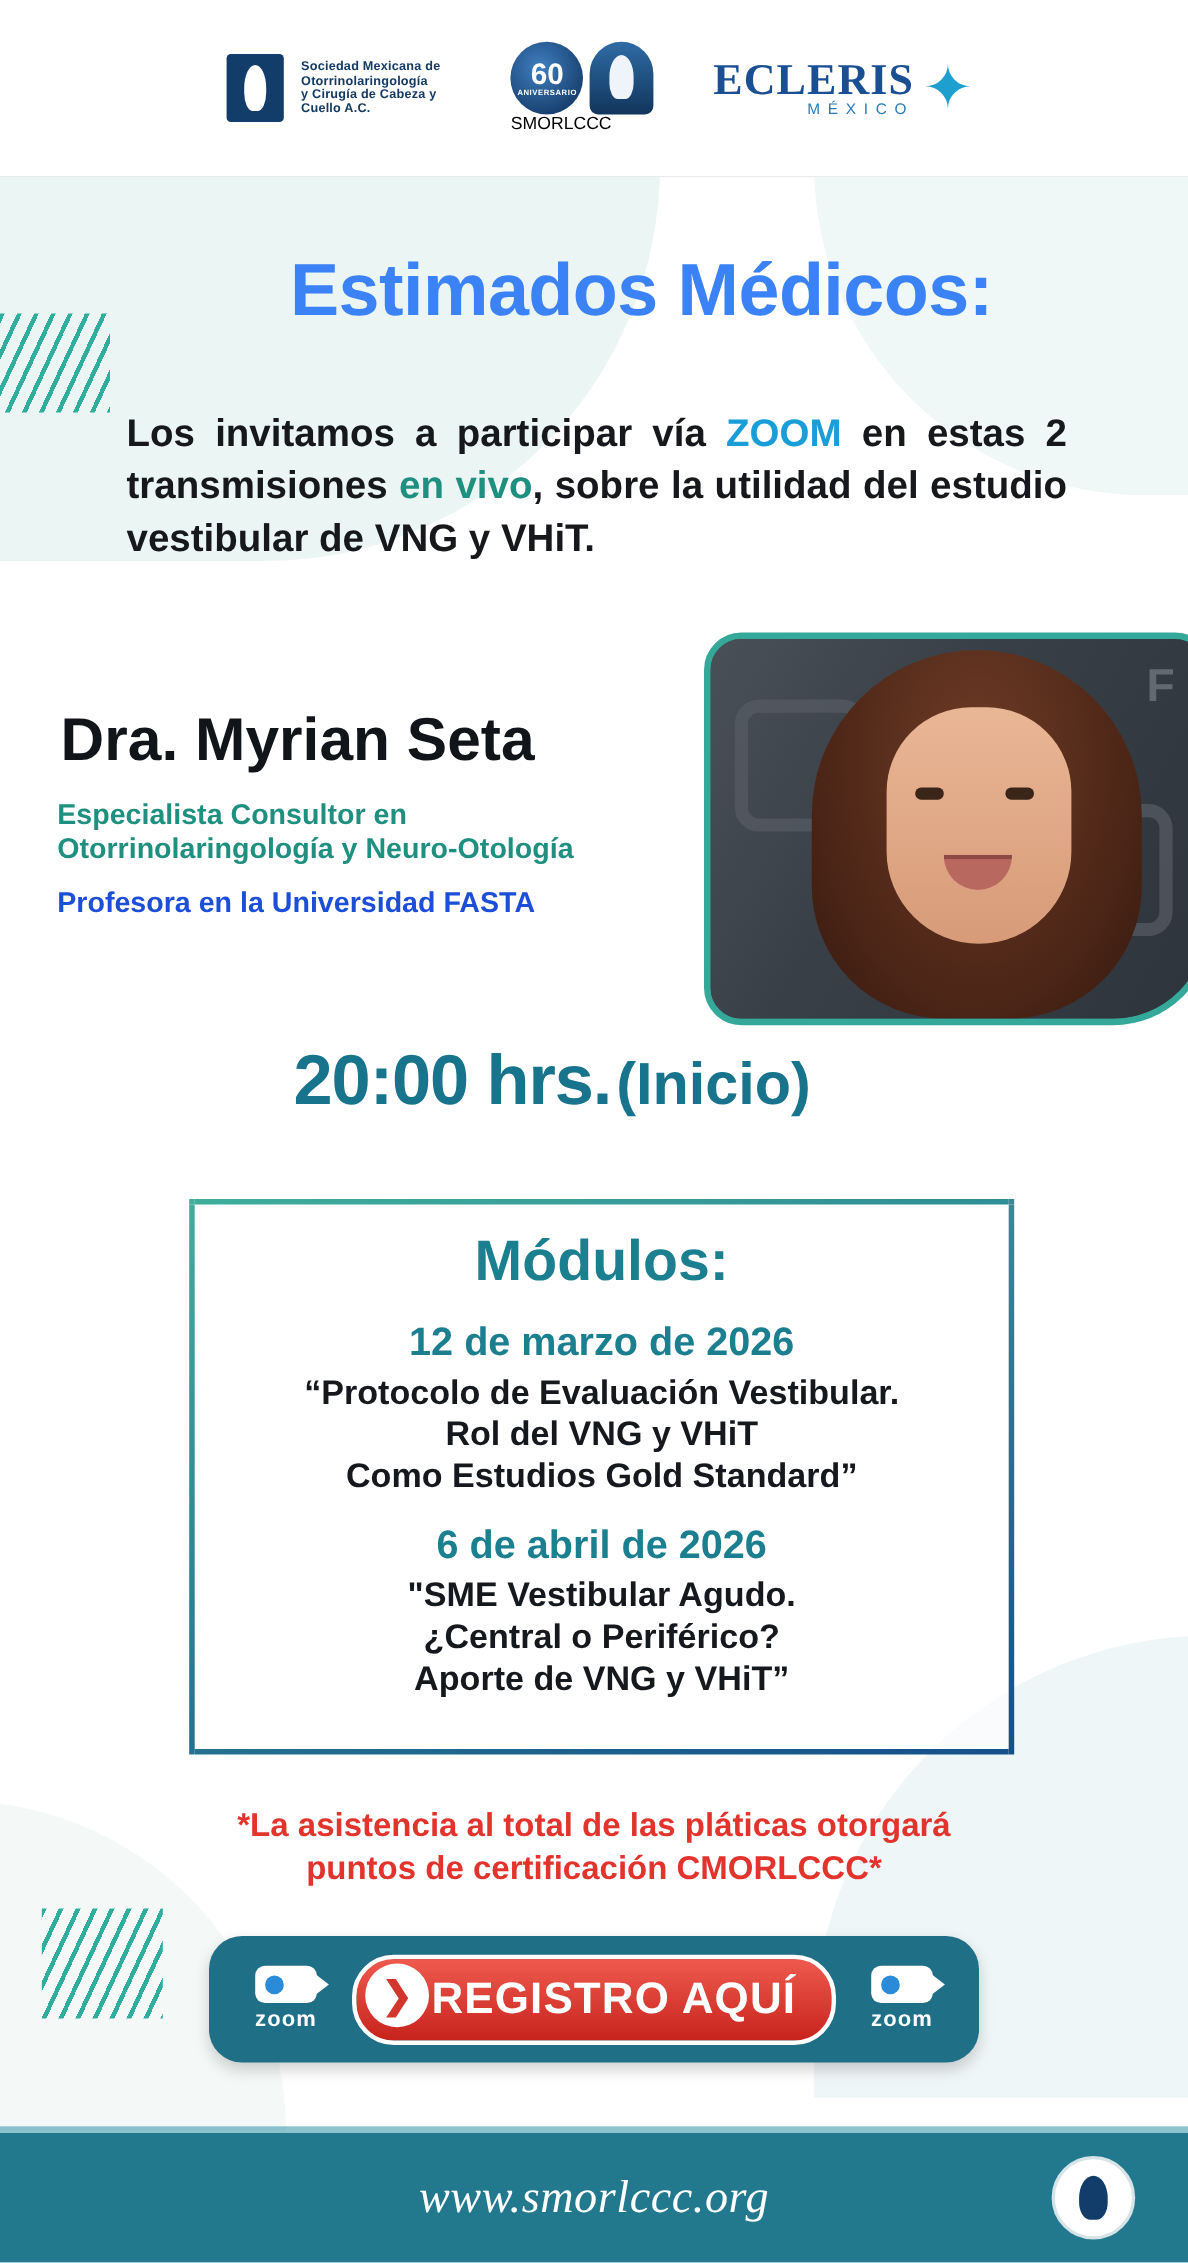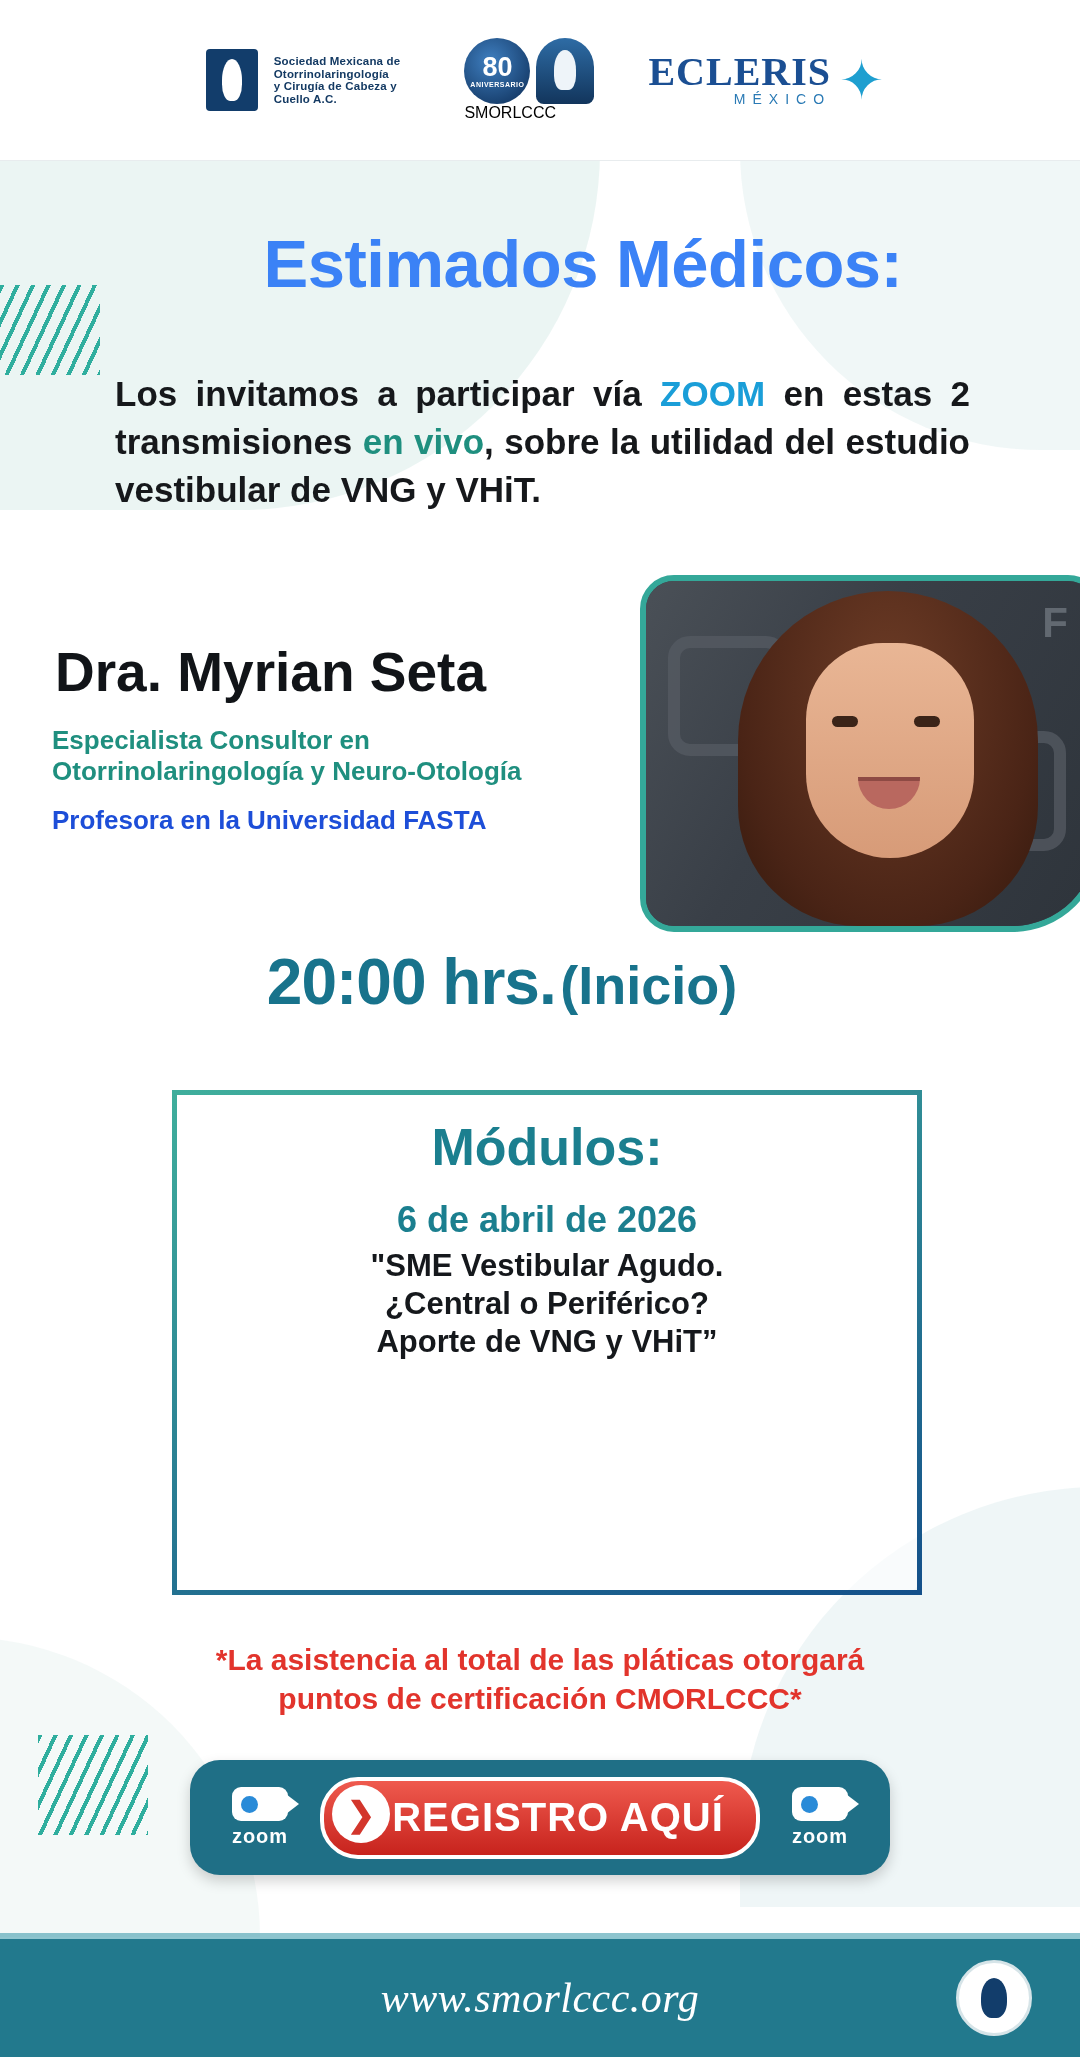--- a/index.html
+++ b/index.html
@@ -299,21 +299,21 @@
         <div>Sociedad Mexicana de</div>
         <div>Otorrinolaringología</div>
         <div>y Cirugía de Cabeza y</div>
         <div>Cuello A.C.</div>
       </div>
     </div>
 
     <div class="logo-80-wrap">
       <div class="logo-80">
         <div class="circle">
-          <span>80</span>
+          <span>60</span>
           <small>ANIVERSARIO</small>
         </div>
         <div class="bust"></div>
       </div>
       <div class="smorl-label">SMORLCCC</div>
     </div>
 
     <div class="logo-ecleris">
       <div>
         <div class="name">ECLERIS</div>
@@ -348,20 +348,28 @@
   </div>
 
   <div class="time-row">
     <span class="time-main">20:00 hrs.</span>
     <span class="time-sub">(Inicio)</span>
   </div>
 
   <div class="modules">
     <div class="modules-title">Módulos:</div>
 
+    <div>
+      <div class="mod-date">12 de marzo de 2026</div>
+      <div class="mod-text">
+        <div>“Protocolo de Evaluación Vestibular.</div>
+        <div>Rol del VNG y VHiT</div>
+        <div>Como Estudios Gold Standard”</div>
+      </div>
+    </div>
 
     <div>
       <div class="mod-date">6 de abril de 2026</div>
       <div class="mod-text">
         <div>"SME Vestibular Agudo.</div>
         <div>¿Central o Periférico?</div>
         <div>Aporte de VNG y VHiT”</div>
       </div>
     </div>
   </div>

